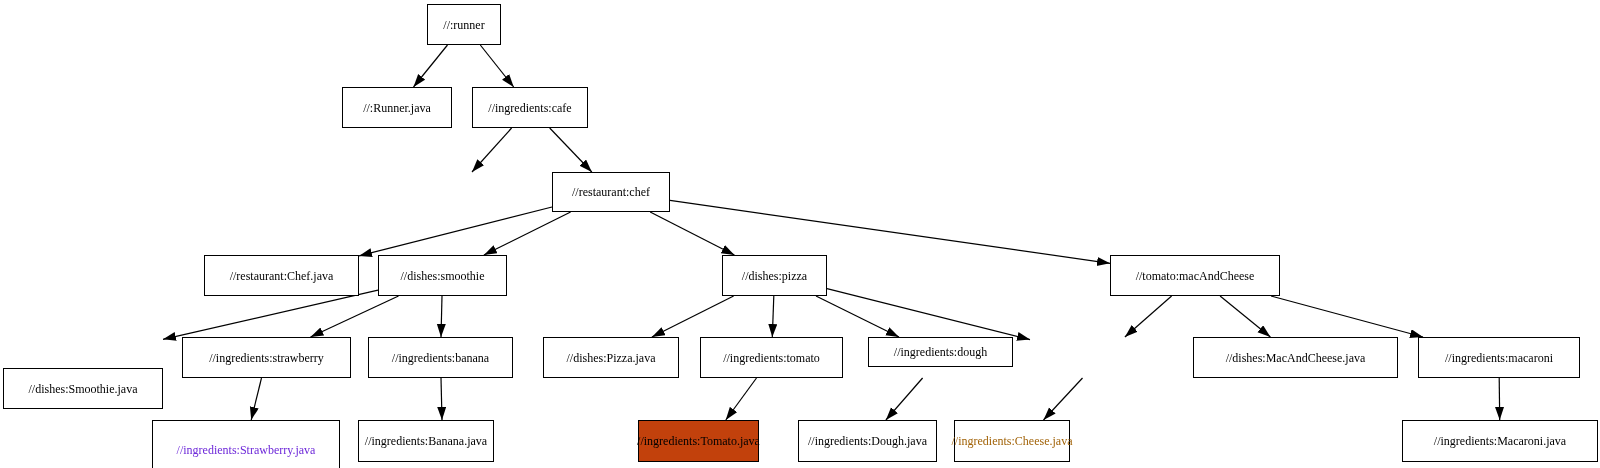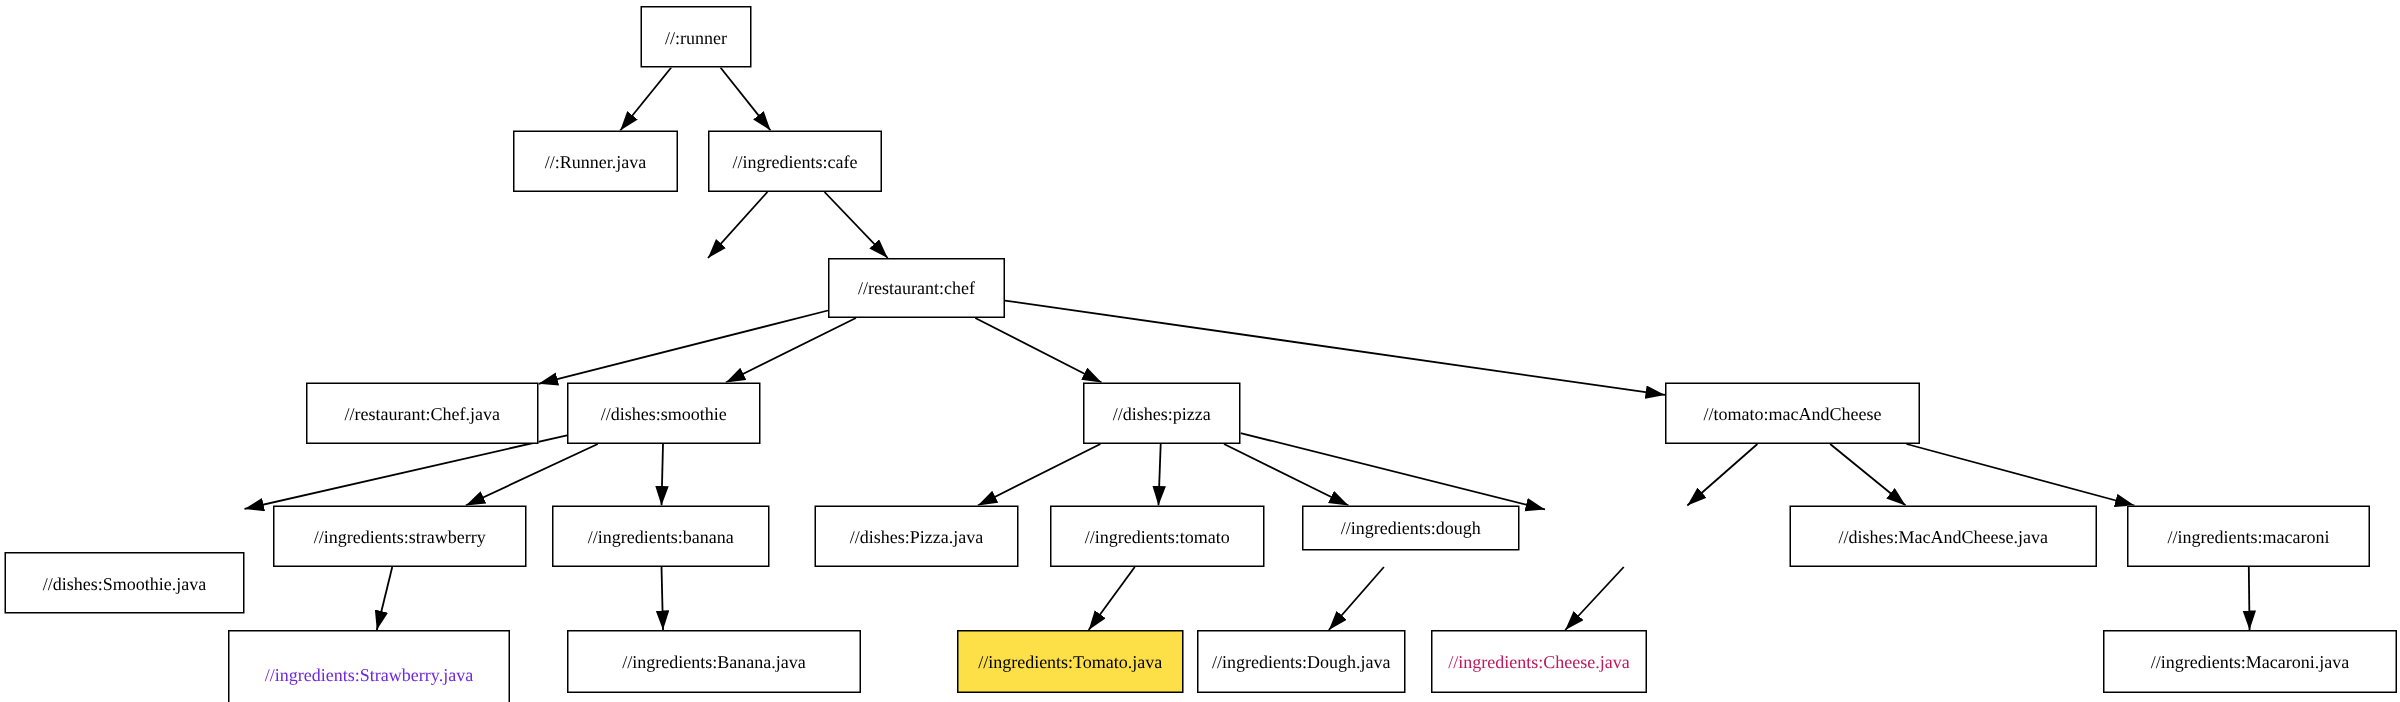--- a/index.html
+++ b/index.html
@@ -95,19 +95,19 @@
       <div class="node" style="left: 1110px; top: 255px; width: 170px; height: 41px; border-color: rgb(0, 0, 0); background: rgb(255, 255, 255); color: rgb(0, 0, 0);">//tomato:macAndCheese</div>
       <div class="node" style="left: 3px; top: 337px; width: 160px; height: 41px; border-color: rgb(0, 0, 0); background: rgb(255, 255, 255); color: rgb(0, 0, 0); margin-top: 31px;">//dishes:Smoothie.java</div>
       <div class="node" style="left: 182px; top: 337px; width: 169px; height: 41px; border-color: rgb(0, 0, 0); background: rgb(255, 255, 255); color: rgb(0, 0, 0);">//ingredients:strawberry</div>
       <div class="node" style="left: 543px; top: 337px; width: 136px; height: 41px; border-color: rgb(0, 0, 0); background: rgb(255, 255, 255); color: rgb(0, 0, 0);">//dishes:Pizza.java</div>
       <div class="node" style="left: 368px; top: 337px; width: 145px; height: 41px; border-color: rgb(0, 0, 0); background: rgb(255, 255, 255); color: rgb(0, 0, 0);">//ingredients:banana</div>
       <div class="node" style="left: 700px; top: 337px; width: 143px; height: 41px; border-color: rgb(0, 0, 0); background: rgb(255, 255, 255); color: rgb(0, 0, 0);">//ingredients:tomato</div>
       <div class="node" style="left: 868px; top: 337px; width: 145px; height: 30px; border-color: rgb(0, 0, 0); background: rgb(255, 255, 255); color: rgb(0, 0, 0);">//ingredients:dough</div>
       <div class="node" style="left: 1193px; top: 337px; width: 205px; height: 41px; border-color: rgb(0, 0, 0); background: rgb(255, 255, 255); color: rgb(0, 0, 0);">//dishes:MacAndCheese.java</div>
       <div class="node" style="left: 1418px; top: 337px; width: 162px; height: 41px; border-color: rgb(0, 0, 0); background: rgb(255, 255, 255); color: rgb(0, 0, 0);">//ingredients:macaroni</div>
       <div class="node" style="left: 152px; top: 420px; width: 188px; height: 60px; border-color: rgb(0, 0, 0); background: rgb(255, 255, 255); color: #6d28d9;">//ingredients:Strawberry.java</div>
-      <div class="node" style="left: 358px; top: 420px; width: 196px; height: 42px; border-color: rgb(0, 0, 0); background: rgb(255, 255, 255); color: rgb(0, 0, 0); margin-left: 20px;">//ingredients:Banana.java</div>
-      <div class="node" style="left: 638px; top: 420px; width: 151px; height: 42px; border-color: rgb(0, 0, 0); background: #fde047; color: rgb(0, 0, 0);">//ingredients:Tomato.java</div>
+      <div class="node" style="left: 358px; top: 420px; width: 136px; height: 42px; border-color: rgb(0, 0, 0); background: rgb(255, 255, 255); color: rgb(0, 0, 0);">//ingredients:Banana.java</div>
+      <div class="node" style="left: 638px; top: 420px; width: 121px; height: 42px; border-color: rgb(0, 0, 0); background: #c2410c; color: rgb(0, 0, 0);">//ingredients:Tomato.java</div>
       <div class="node" style="left: 798px; top: 420px; width: 139px; height: 42px; border-color: rgb(0, 0, 0); background: rgb(255, 255, 255); color: rgb(0, 0, 0);">//ingredients:Dough.java</div>
-      <div class="node" style="left: 954px; top: 420px; width: 144px; height: 42px; border-color: rgb(0, 0, 0); background: rgb(255, 255, 255); color: #be185d;">//ingredients:Cheese.java</div>
+      <div class="node" style="left: 954px; top: 420px; width: 116px; height: 42px; border-color: rgb(0, 0, 0); background: rgb(255, 255, 255); color: #a16207;">//ingredients:Cheese.java</div>
       <div class="node" style="left: 1402px; top: 420px; width: 196px; height: 42px; border-color: rgb(0, 0, 0); background: rgb(255, 255, 255); color: rgb(0, 0, 0);">//ingredients:Macaroni.java</div>
     </div>
 </div>
 
 </body></html>

